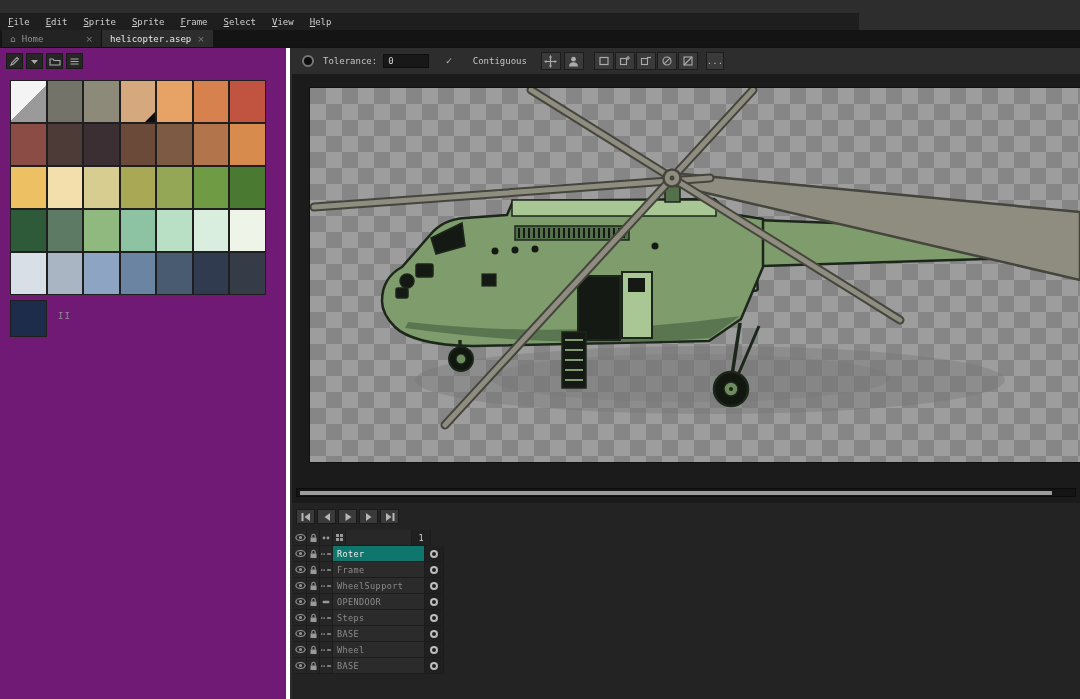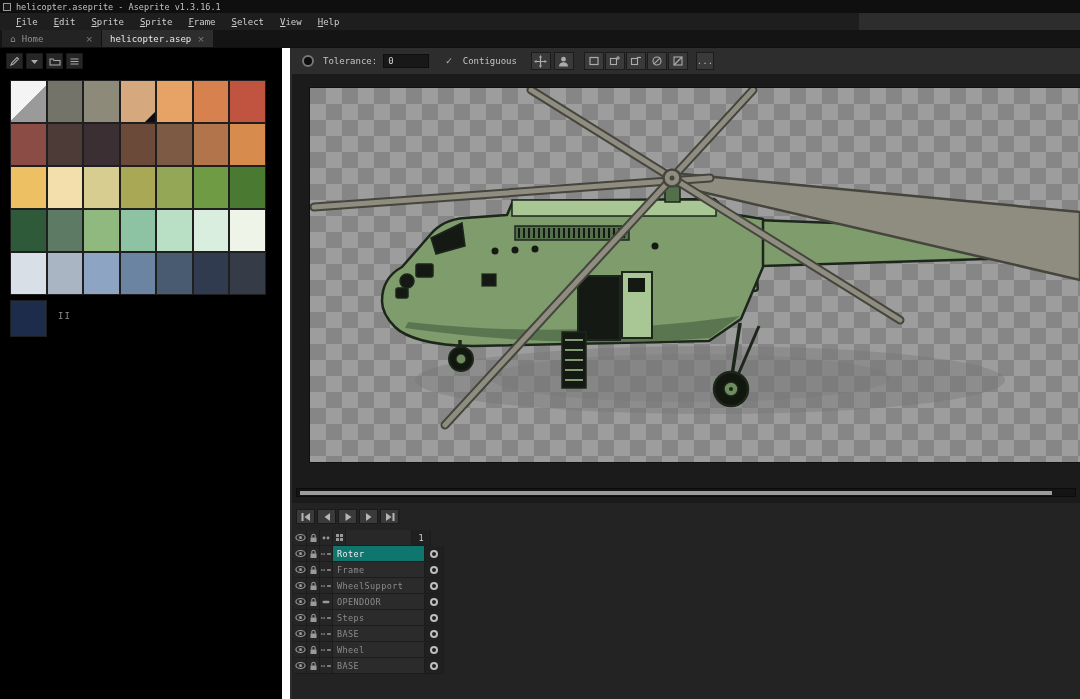--- a/index.html
+++ b/index.html
@@ -9,55 +9,55 @@
     background:#2d2d2d; font-family:"DejaVu Sans Mono", monospace;
     color:#c8c8c8; font-size:9px; -webkit-font-smoothing:none;
   }
   
   .titlebar { position:absolute; left:0; top:0; width:1080px; height:13px;
     background:#0f0f0f; display:flex; align-items:center; gap:5px; padding-left:3px;
     font-size:8.5px; color:#c2c2c2; }
   .app-mini-icon { width:8px; height:8px; border:1px solid #9a9a9a; background:#1a1a1a; display:inline-block; }
   
   .menubar { position:absolute; left:0; top:13px; width:859px; height:17px;
-    background:#1e1e1e; display:flex; align-items:center; padding-left:8px; }
+    background:#1e1e1e; display:flex; align-items:center; padding-left:0; }
   .menu-item { display:inline-block; padding:2px 8px; color:#cfcfcf; cursor:default; }
   .menu-item::first-letter { text-decoration:underline; }
   
   .tabbar { position:absolute; left:0; top:30px; width:1080px; height:18px;
     background:#141414; display:flex; align-items:stretch; padding-left:2px; border-bottom:1px solid #101010; }
   .tab { display:flex; align-items:center; gap:6px; padding:0 8px; min-width:100px; }
   .tab-home { background:#232323; color:#8f8f8f; border-right:1px solid #101010; }
   .tab-active { background:#2d2d2d; color:#eaeaea; }
   .tab .glyph { font-family:"DejaVu Sans", sans-serif; font-size:9px; }
   .tab-close { margin-left:auto; color:#7d7d7d; font-family:"DejaVu Sans", sans-serif; cursor:default; }
   
   .left-panel { position:absolute; left:0; top:48px; width:290px; height:651px;
-    background:#000000; border-right:8px solid #ffffff; }
+    background:#701a75; border-right:4px solid #ffffff; }
   .palette-toolbar { position:absolute; left:6px; top:5px; display:flex; gap:3px; }
   .mini-btn { width:17px; height:16px; background:#262626; border:1px solid #1a1a1a;
     display:flex; align-items:center; justify-content:center; }
   .palette-grid { position:absolute; left:10px; top:32px; width:256px;
     display:grid; grid-template-columns:repeat(7,36.5px); grid-auto-rows:43px; }
   .swatch { border:1px solid #1f1f1f; }
   .swatch-first { background:linear-gradient(135deg,#f4f4f4 52%,#9a9a9a 52%) !important; }
   .swatch-selected { position:relative; }
   .swatch-selected::after { content:""; position:absolute; right:0; bottom:0;
     border-left:10px solid transparent; border-bottom:10px solid #0d0d0d; }
   .palette-extra { position:absolute; left:10px; top:252px; width:37px; height:37px; border:1px solid #1f1f1f; }
   .palette-marker { position:absolute; left:58px; top:263px; color:#8f8f8f; font-size:9px; letter-spacing:1px; }
   
   .contextbar { position:absolute; left:292px; top:48px; width:788px; height:27px;
     background:#2d2d2d; display:flex; align-items:center; padding-left:10px; border-bottom:1px solid #1a1a1a; }
   .ink-circle { width:12px; height:12px; border-radius:50%; background:#0d0d0d; border:2px solid #777; }
   .ctx-label { color:#c4c4c4; margin-left:9px; }
   .tol-input { width:46px; height:14px; margin-left:6px; background:#181818; border:1px solid #0e0e0e;
     color:#d0d0d0; font:inherit; padding:0 4px; }
   .check-glyph { margin-left:16px; color:#b9b9b9; font-family:"DejaVu Sans", sans-serif; }
-  .ctx-check-label { margin-left:10px; color:#c4c4c4; }
+  .ctx-check-label { margin-left:20px; color:#c4c4c4; }
   .ctx-btn { width:20px; height:18px; background:#3a3a3a; border:1px solid #1c1c1c;
     display:flex; align-items:center; justify-content:center; }
   .ctx-group { display:flex; gap:1px; margin-left:10px; }
   .ctx-pair { display:flex; gap:3px; margin-left:14px; }
   .ctx-more { margin-left:8px; color:#bdbdbd; width:18px; height:18px; background:#3a3a3a;
     border:1px solid #1c1c1c; display:flex; align-items:center; justify-content:center; }
   
   .canvas-area { position:absolute; left:292px; top:75px; width:788px; height:428px; background:#1b1b1b; }
   .checker {
     position:absolute; left:18px; top:13px; width:770px; height:374px;
@@ -88,24 +88,20 @@
   .link-bar { display:none; }
   .layer-row.continuous .link-bar { display:block; }
   .hdr-spacer { width:66px; height:16px; background:#282828; border-right:1px solid #1c1c1c; border-bottom:1px solid #1c1c1c; }
   svg.ic { display:block; }
 </style>
 </head>
 <body>
 
 <div class="app">
 
-  <div class="titlebar">
-    <span class="app-mini-icon"></span>
-    <span>helicopter.aseprite - Aseprite v1.3.16.1</span>
-  </div>
 
   <div class="menubar">
     <span class="menu-item">File</span>
     <span class="menu-item">Edit</span>
     <span class="menu-item">Sprite</span>
     <span class="menu-item">Sprite</span>
     <span class="menu-item">Frame</span>
     <span class="menu-item">Select</span>
     <span class="menu-item">View</span>
     <span class="menu-item">Help</span>

